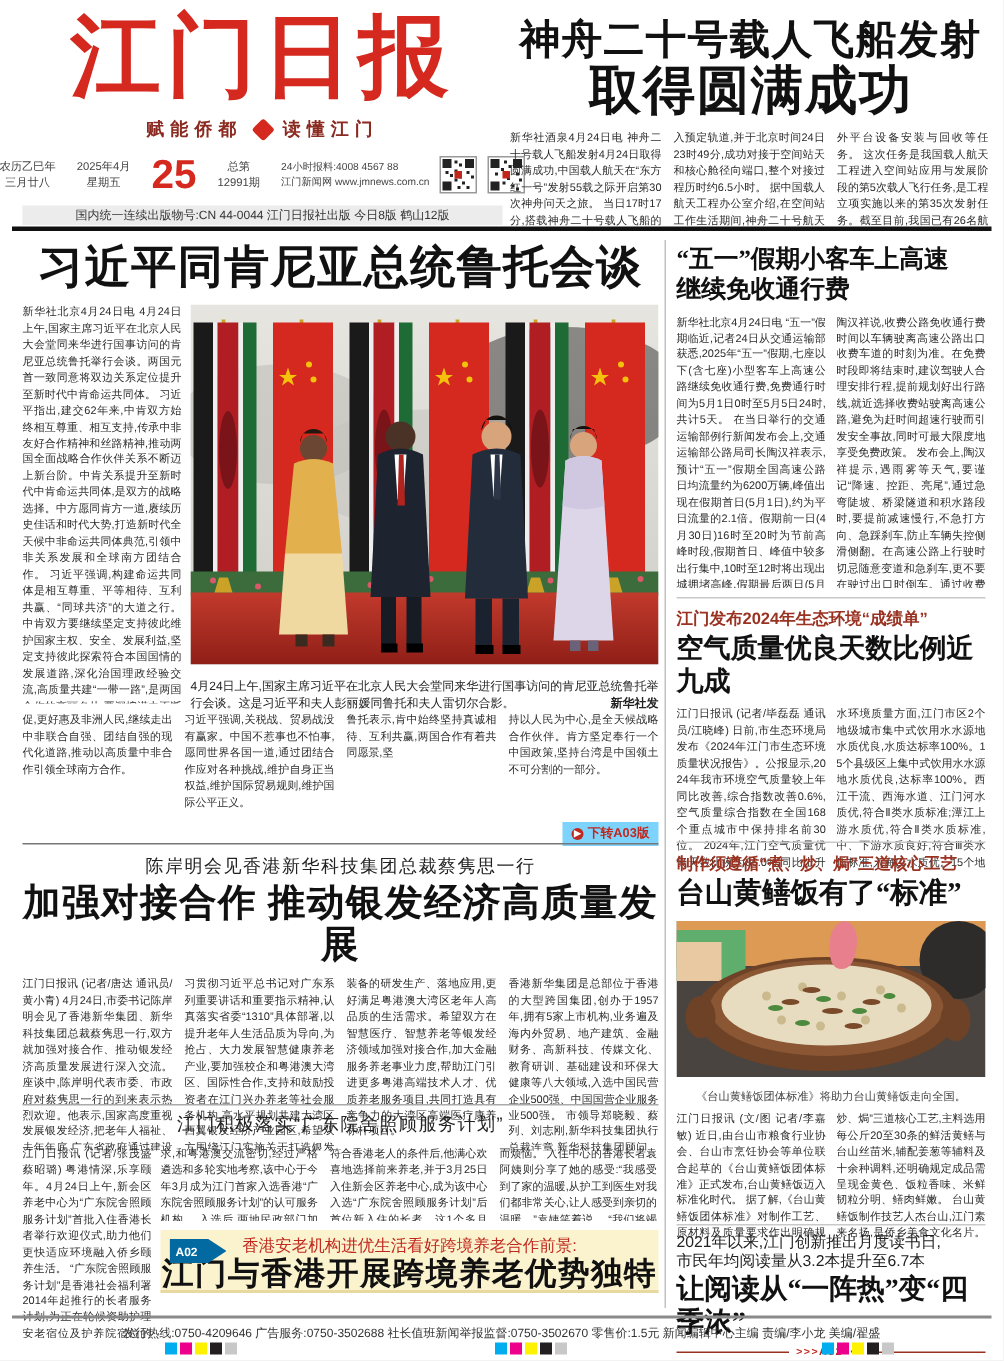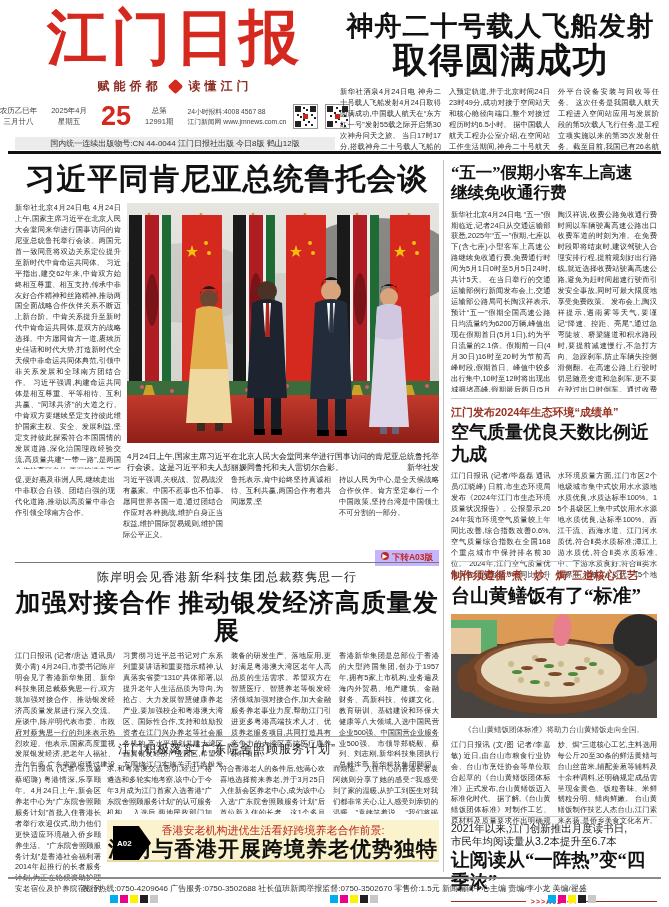--- a/index.html
+++ b/index.html
@@ -29,31 +29,31 @@
   .h-lg{font-size:25px;font-weight:bold;text-align:center;color:#111;letter-spacing:1px;line-height:1.1;}
   .h-md{font-size:18px;font-weight:bold;color:#111;line-height:1.2;}
   .kicker-c{font-size:12px;color:#222;text-align:center;letter-spacing:1px;}
   .kicker-red{font-size:11px;font-weight:bold;color:#9a3222;}
   
   .bodycol{font-size:7.3px;line-height:1.5;text-align:justify;color:#2b2b2b;overflow:hidden;
            word-break:break-all;}
   .bodycol::first-letter{margin-left:0;}
   .cols{display:flex;gap:8px;}
   .caption{font-size:8px;line-height:1.4;text-align:justify;color:#222;word-break:break-all;}
-  .credit{float:right;}
-  
-  .jump{display:inline-flex;align-items:flex-start;gap:3px;background:#c4b5fd;color:#c0281e;
+  .credit{float:right;font-weight:bold;}
+  
+  .jump{display:inline-flex;align-items:center;gap:3px;background:#7dd3fc;color:#c0281e;
         font-size:8.5px;font-weight:bold;padding:2px 6px;}
   .jump .dot{width:8px;height:8px;border-radius:50%;background:#c0281e;color:#fff;font-size:6px;
              line-height:8px;text-align:center;}
   
   .banner{background:#fbf3cd;border-bottom:2px solid #e8d9a0;position:relative;text-align:center;}
   .banner .bk{font-size:11px;color:#c0281e;padding-top:3px;}
   .banner .bh{font-size:21px;font-weight:bold;color:#111;letter-spacing:1px;line-height:1.1;}
-  .a02{position:absolute;left:6px;top:6px;width:34px;height:34px;background:#000000;color:#fff;
+  .a02{position:absolute;left:6px;top:6px;width:34px;height:16px;background:#0369a1;color:#fff;
        font-size:8px;font-weight:bold;display:flex;align-items:center;padding-left:4px;
        clip-path:polygon(0 0,68% 0,100% 50%,68% 100%,0 100%);}
   
   .readmark{display:flex;align-items:center;gap:5px;}
   .readmark .ln{flex:1;height:1px;background:#9a3222;}
   .readmark .tx{font-size:7px;color:#c0281e;font-weight:bold;letter-spacing:1px;}
   
   .footline{font-size:8px;color:#333;text-align:center;}
   .marks{display:flex;gap:2px;}
   .marks i{width:8px;height:8px;display:block;}

